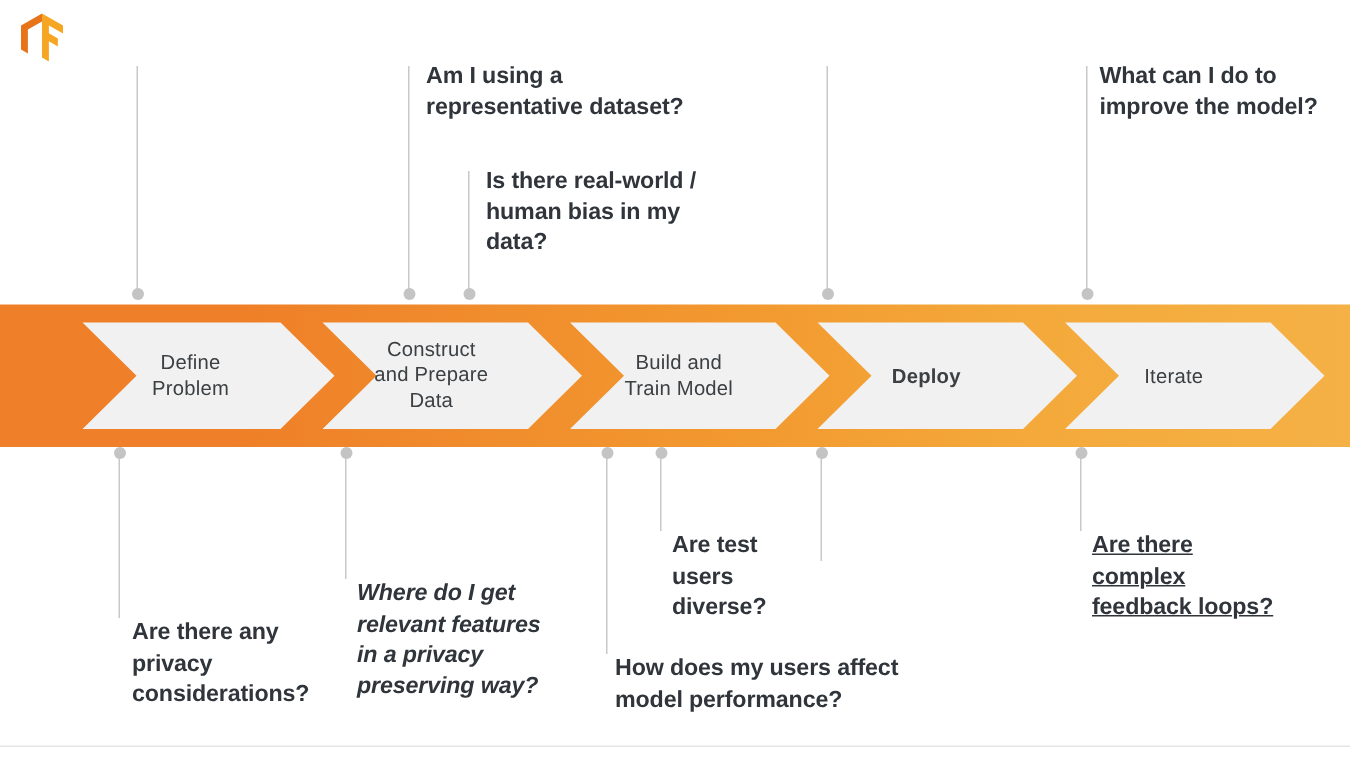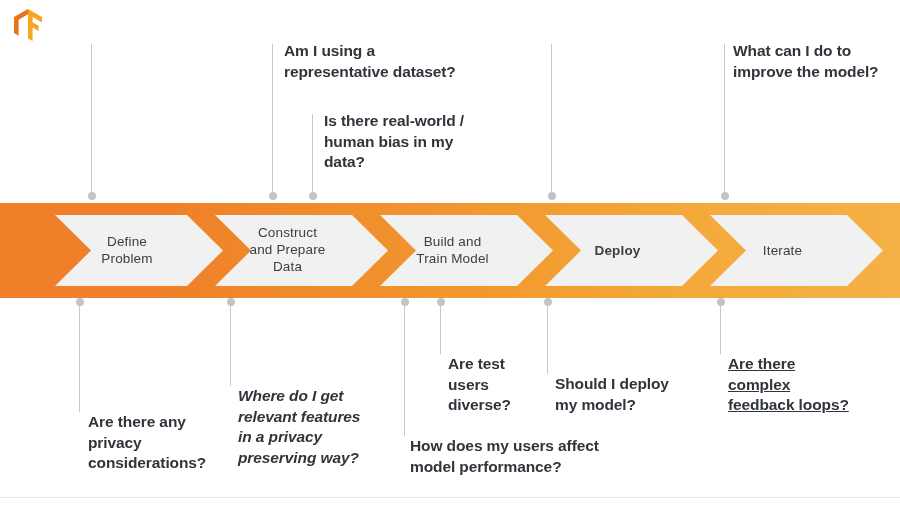--- a/index.html
+++ b/index.html
@@ -193,21 +193,19 @@
 considerations?</div>
   <div class="question" style="left:238px; top:386px; width:160px;font-style:italic;">Where do I get
 relevant features
 in a privacy
 preserving way?</div>
   <div class="question" style="left:410px; top:436px; width:215px;">How does my users affect
 model performance?</div>
   <div class="question" style="left:448px; top:354px; width:100px;">Are test
 users
 diverse?</div>
-  <div class="question" style="left:555px; top:374px; width:155px;">Should I deploy
-my model?</div>
   <div class="question" style="left:728px; top:354px; width:145px;text-decoration:underline;">Are there
 complex
 feedback loops?</div>
 
   <div id="footer-rule"></div>
 
 </div>
 
 </body></html>

